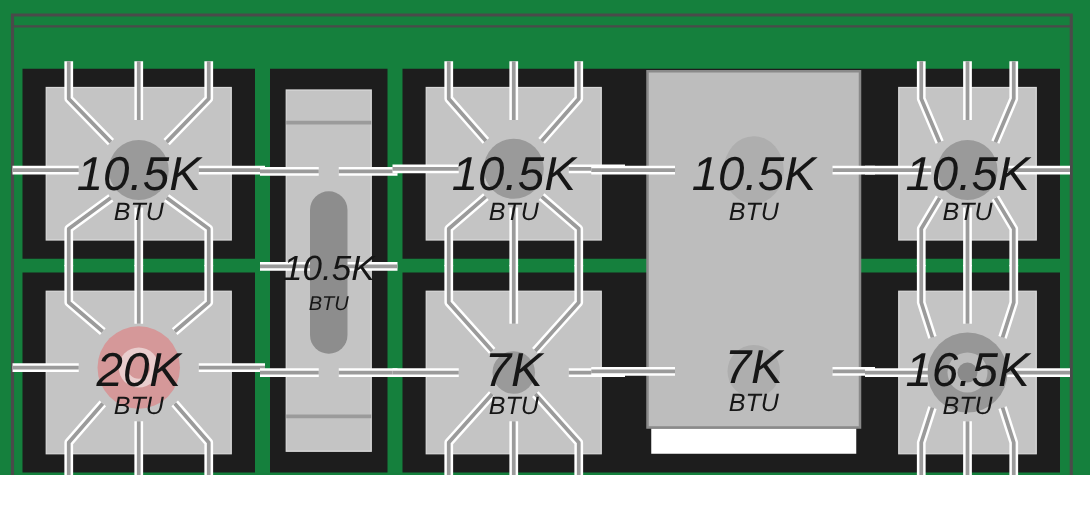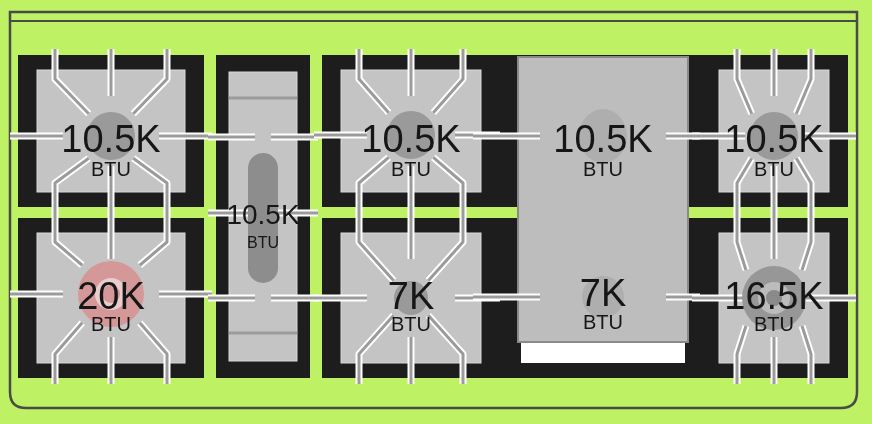--- a/index.html
+++ b/index.html
@@ -1,17 +1,17 @@
 <!DOCTYPE html>
 <html><head>
 <meta charset="utf-8">
 <style>
   html,body{margin:0;padding:0;background:#ffffff;}
-  .stage{position:relative;width:872px;height:424px;background:#bef264;overflow:hidden;
-         font-family:"Liberation Sans", sans-serif;}
+  .stage{position:relative;width:872px;height:380px;background:#15803d;overflow:hidden;
+         font-family:"Liberation Sans", sans-serif;font-style:italic;}
   svg text{font-family:"Liberation Sans", sans-serif;fill:#161616;}
   text.lbl{font-size:38px;}
   text.unit{font-size:20px;}
   text.lbl-sm{font-size:28px;}
   text.unit-sm{font-size:16px;}
 </style>
 </head>
 <body>
 
 <div class="stage">

